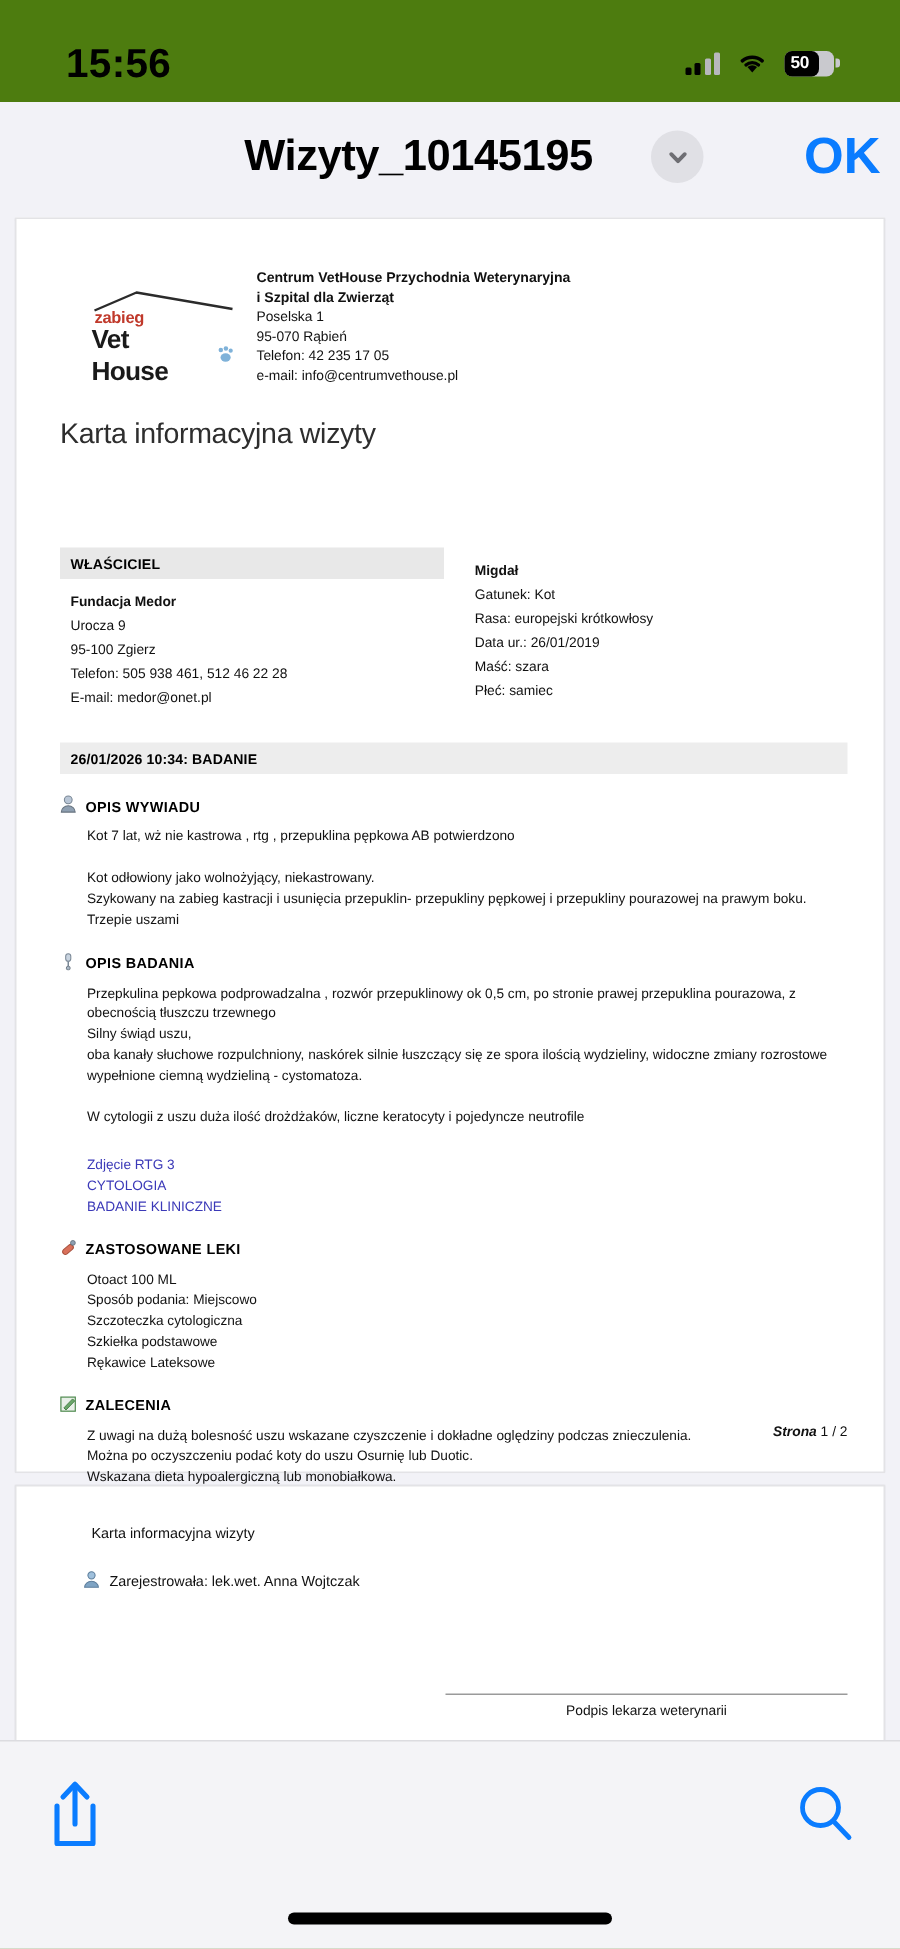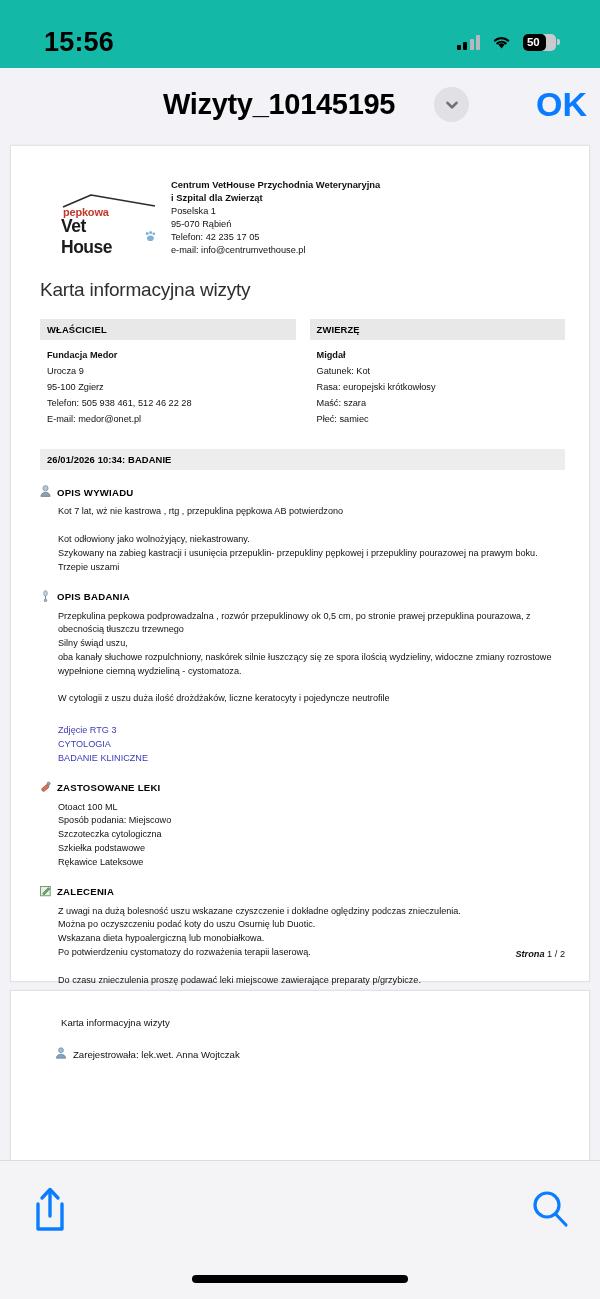--- a/index.html
+++ b/index.html
@@ -2,21 +2,21 @@
 <html><head>
 <meta charset="utf-8">
 <style>
   * { box-sizing: border-box; margin: 0; padding: 0; }
   html, body {
     width: 600px; height: 1299px;
     background: #f2f2f7;
     font-family: "Liberation Sans", sans-serif;
     overflow: hidden;
   }
-  .screen { position: relative; width: 600px; height: 1299px; background: #14b8a6; }
+  .screen { position: relative; width: 600px; height: 1299px; background: #4d7c0f; }
 
   
   .statusbar {
     position: absolute; top: 0; left: 0; width: 600px; height: 68px;
     display: flex; align-items: center; justify-content: space-between;
     padding: 16px 44px 0 44px;
   }
   .sb-time { font-size: 27px; font-weight: bold; color: #000; letter-spacing: 0.2px; }
   .sb-right { display: flex; align-items: center; gap: 11px; justify-content: space-between; }
   .sig { display: flex; align-items: flex-end; gap: 2.5px; height: 15px; }
@@ -92,21 +92,21 @@
   .clinic-info { font-size: 9.2px; color: #111; line-height: 1.42; padding-top: 2px; }
   .clinic-info .b { font-weight: bold; font-size: 9.4px; }
 
   h1.doc-title {
     font-size: 19px; font-weight: normal; color: #2e2e2e;
     margin: 21px 0 18px 7px; letter-spacing: -0.2px;
   }
 
   
   .parties { display: flex; gap: 14px; padding: 0 2px 0 7px; }
-  .party { flex: 1; }
+  .party { flex: 1; margin-top: 46px; }
   .party-head {
     background: #e8e8e8; font-size: 9.4px; font-weight: bold; color: #000;
     padding: 5px 7px; letter-spacing: 0.15px;
   }
   .party-body { padding: 7px 7px 0 7px; font-size: 9.2px; line-height: 1.75; color: #111; }
   .party-body .name { font-weight: bold; }
 
   
   .visit-bar {
     background: #ededed; font-size: 9.4px; font-weight: bold; color: #000;
@@ -191,21 +191,21 @@
 
     <div class="page page-1">
 
       <div class="letterhead">
         <div class="logo">
           <div class="logo-roof">
             <svg width="96" height="15" viewBox="0 0 96 15">
               <path d="M2 14 L30 2 L94 13" stroke="#2b2b2b" stroke-width="1.6" fill="none" stroke-linejoin="round"></path>
             </svg>
           </div>
-          <div class="logo-centrum">pepkowa</div>
+          <div class="logo-centrum">zabieg</div>
           <div class="logo-main">
             <span>Vet House</span>
             <span class="logo-paw">
               <svg width="13" height="13" viewBox="0 0 13 13">
                 <circle cx="3.2" cy="3.4" r="1.5" fill="#7fb2d9"></circle>
                 <circle cx="6.6" cy="2.4" r="1.5" fill="#7fb2d9"></circle>
                 <circle cx="9.8" cy="3.8" r="1.4" fill="#7fb2d9"></circle>
                 <ellipse cx="6.4" cy="8.3" rx="3.4" ry="2.8" fill="#7fb2d9"></ellipse>
               </svg>
             </span>
@@ -228,25 +228,25 @@
           <div class="party-head">WŁAŚCICIEL</div>
           <div class="party-body">
             <div class="name">Fundacja Medor</div>
             <div>Urocza 9</div>
             <div>95-100 Zgierz</div>
             <div>Telefon: 505 938 461, 512 46 22 28</div>
             <div>E-mail: medor@onet.pl</div>
           </div>
         </div>
         <div class="party">
-          <div class="party-head">ZWIERZĘ</div>
           <div class="party-body">
             <div class="name">Migdał</div>
             <div>Gatunek: Kot</div>
             <div>Rasa: europejski krótkowłosy</div>
+            <div>Data ur.: 26/01/2019</div>
             <div>Maść: szara</div>
             <div>Płeć: samiec</div>
           </div>
         </div>
       </div>
 
       <div class="visit-bar">26/01/2026 10:34: BADANIE</div>
 
       <div class="section">
         <div class="sec-head">
@@ -336,20 +336,24 @@
       <div class="p2-line1">Karta informacyjna wizyty</div>
       <div class="p2-reg">
         <span>
           <svg width="12" height="12" viewBox="0 0 12 12">
             <circle cx="6" cy="3.2" r="2.4" fill="#9fc0dc" stroke="#5d7e9c" stroke-width="0.7"></circle>
             <path d="M1.4 11.2 a4.6 4 0 0 1 9.2 0 Z" fill="#7fa4c4" stroke="#5d7e9c" stroke-width="0.7"></path>
           </svg>
         </span>
         <span>Zarejestrowała: lek.wet. Anna Wojtczak</span>
       </div>
+      <div class="sig-block">
+        <div class="sig-rule"></div>
+        <div class="sig-cap">Podpis lekarza weterynarii</div>
+      </div>
     </div>
   </div>
 
   <div class="toolbar">
     <div class="tb-share">
       <svg width="40" height="48" viewBox="0 0 40 48">
         <path d="M8 19 L8 44 L32 44 L32 19" stroke="#0a7cff" stroke-width="3.4" fill="none" stroke-linecap="round" stroke-linejoin="round"></path>
         <path d="M20 31 L20 5" stroke="#0a7cff" stroke-width="3.4" fill="none" stroke-linecap="round"></path>
         <path d="M12 13 L20 4.5 L28 13" stroke="#0a7cff" stroke-width="3.4" fill="none" stroke-linecap="round" stroke-linejoin="round"></path>
       </svg>

